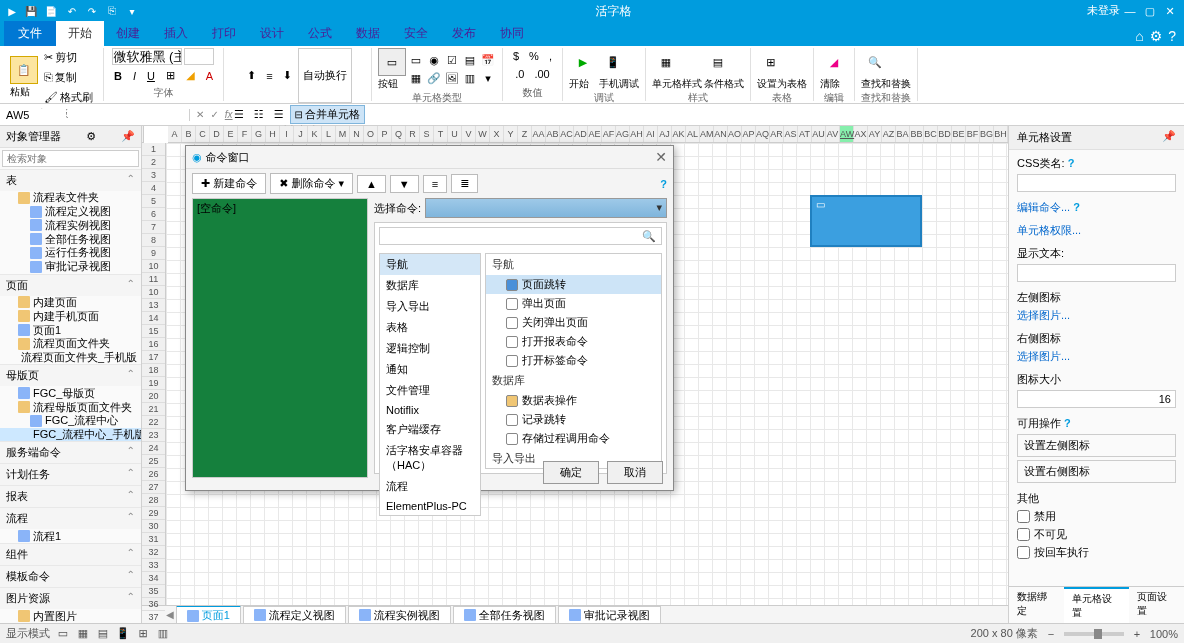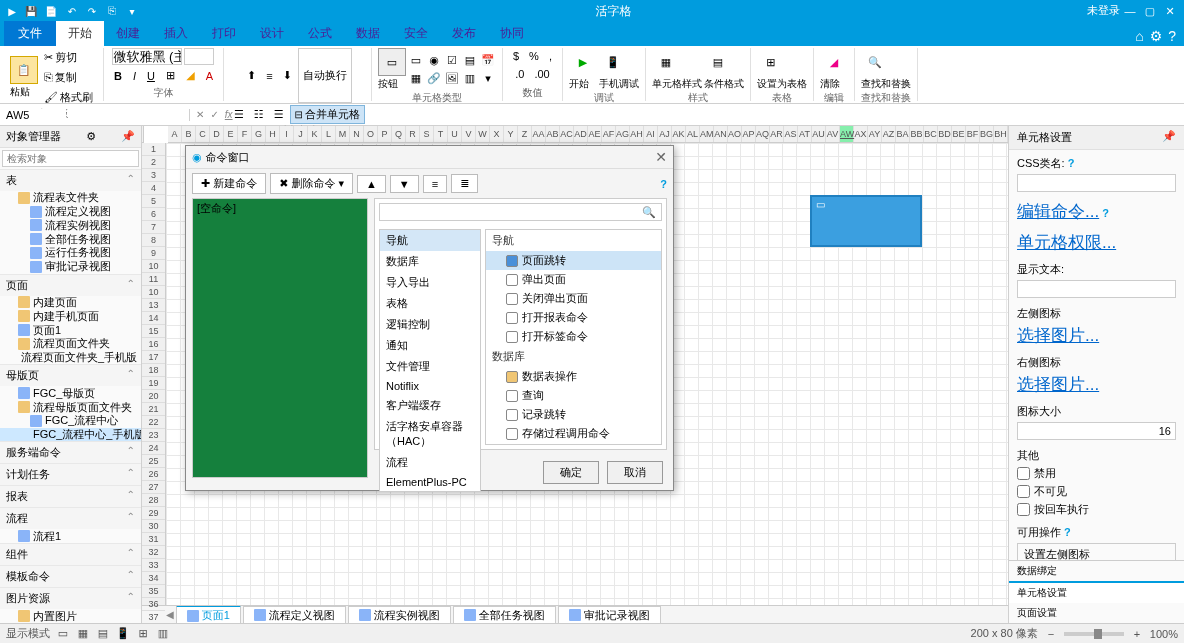--- a/index.html
+++ b/index.html
@@ -68,24 +68,24 @@
 .sheet-tab { padding: 1px 10px; border: 1px solid #ccc; border-bottom: none; background: #fff; font-size: 10px; cursor: pointer; display: flex; align-items: center; gap: 3px; }
 .sheet-tab.active { border-top: 2px solid #009cde; color: #009cde; }
 
 
 .right-panel { width: 176px; border-left: 1px solid #d0d0d0; background: #fafafa; display: flex; flex-direction: column; }
 .rp-header { padding: 4px 8px; font-size: 11px; display: flex; justify-content: space-between; background: #f0f0f0; border-bottom: 1px solid #e0e0e0; }
 .rp-body { padding: 6px 8px; overflow-y: auto; flex: 1; }
 .rp-field { margin-bottom: 8px; }
 .rp-field label { display: block; margin-bottom: 3px; font-size: 11px; }
 .rp-field input[type=text] { width: 100%; border: 1px solid #ccc; padding: 2px 4px; }
-.rp-link { color: #0066cc; text-decoration: underline; cursor: pointer; font-size: 17px; }
+.rp-link { color: #0066cc; cursor: pointer; font-size: 11px; }
 .help-ic { color: #009cde; font-weight: bold; cursor: pointer; }
 .rp-checkbox { display: flex; align-items: center; gap: 4px; margin: 3px 0; }
-.rp-tabs { display: flex; border-top: 1px solid #ccc; flex-direction: column; }
+.rp-tabs { display: flex; border-top: 1px solid #ccc; }
 .rp-tab { padding: 3px 8px; font-size: 10px; cursor: pointer; }
 .rp-tab.active { background: #fff; border-top: 2px solid #009cde; }
 
 
 .statusbar { height: 20px; background: #f0f0f0; border-top: 1px solid #ccc; display: flex; align-items: center; padding: 0 6px; gap: 6px; font-size: 10px; color: #555; }
 .statusbar .spacer { flex: 1; }
 .sb-icon { width: 14px; height: 14px; display: inline-flex; align-items: center; justify-content: center; cursor: pointer; }
 
 
 .dialog { position: absolute; left: 185px; top: 145px; width: 489px; height: 346px; background: #f4f4f4; border: 1px solid #888; box-shadow: 2px 2px 8px rgba(0,0,0,.3); z-index: 100; }
@@ -581,38 +581,38 @@
       </div>
     <div class="rp-body">
       <div class="rp-field"><label><span>CSS类名:</span> <span class="help-ic">?</span></label><input type="text" style=""></div>
       <div class="rp-field"><span class="rp-link">编辑命令...</span> <span class="help-ic">?</span></div>
       <div class="rp-field"><span class="rp-link">单元格权限...</span></div>
       <div class="rp-field"><label>显示文本:</label><input type="text" style=""></div>
       <div class="rp-field"><label>左侧图标</label><span class="rp-link">选择图片...</span></div>
       <div class="rp-field"><label>右侧图标</label><span class="rp-link">选择图片...</span></div>
       <div class="rp-field"><label>图标大小</label><input type="text" style="text-align: right;" value="16"></div>
       <div class="rp-field">
+          <label><span>可用操作</span> <span class="help-ic">?</span></label>
+        <div style="border:1px solid #ccc;padding:3px 6px;margin-top:3px;cursor:pointer;">设置左侧图标</div>
+        <div style="border:1px solid #ccc;padding:3px 6px;margin-top:3px;cursor:pointer;">设置右侧图标</div>
+      </div>
+      <div class="rp-field">
           <label>其他</label>
         <div class="rp-checkbox">
             <input type="checkbox" style="">
             <span>禁用</span>
           </div>
         <div class="rp-checkbox">
             <input type="checkbox" style="">
             <span>不可见</span>
           </div>
         <div class="rp-checkbox">
             <input type="checkbox" style="">
             <span>按回车执行</span>
           </div>
-      </div>
-      <div class="rp-field">
-          <label><span>可用操作</span> <span class="help-ic">?</span></label>
-        <div style="border:1px solid #ccc;padding:3px 6px;margin-top:3px;cursor:pointer;">设置左侧图标</div>
-        <div style="border:1px solid #ccc;padding:3px 6px;margin-top:3px;cursor:pointer;">设置右侧图标</div>
       </div>
     </div>
     <div class="rp-tabs">
       <div class="rp-tab">数据绑定</div>
       <div class="rp-tab active">单元格设置</div>
       <div class="rp-tab">页面设置</div>
     </div>
   </div>
 </div>
 
@@ -648,20 +648,24 @@
     <div class="dlg-btn">≡</div>
     <div class="dlg-btn">≣</div>
     <span style="flex:1;"></span>
     <span class="help-ic">?</span>
   </div>
   <div class="dlg-body">
     <div class="dlg-left">
       <div style="padding:2px 4px;">[空命令]</div>
     </div>
     <div class="dlg-right">
+      <div class="dlg-right-top">
+        <span>选择命令:</span>
+        <div class="dlg-dd"></div>
+      </div>
       <div class="dlg-right-body">
         <input class="dlg-search" placeholder="" style="">
         <span style="position:absolute;right:10px;top:7px;color:#888;">🔍</span>
         <div class="dlg-cats">
           <div class="dlg-cat hl">导航</div>
           <div class="dlg-cat">数据库</div>
           <div class="dlg-cat">导入导出</div>
           <div class="dlg-cat">表格</div>
           <div class="dlg-cat">逻辑控制</div>
           <div class="dlg-cat">通知</div>
@@ -694,24 +698,20 @@
               <span class="cmd-ic"></span>
               <span>打开标签命令</span>
             </div>
           <div class="cmd-grp">数据库</div>
           <div class="cmd-item">
               <span class="cmd-ic" style="background:#f0c674;"></span>
               <span>数据表操作</span>
             </div>
           <div class="cmd-item">
               <span class="cmd-ic"></span>
-              <span>查询</span>
-            </div>
-          <div class="cmd-item">
-              <span class="cmd-ic"></span>
               <span>记录跳转</span>
             </div>
           <div class="cmd-item">
               <span class="cmd-ic"></span>
               <span>存储过程调用命令</span>
             </div>
           <div class="cmd-grp">导入导出</div>
 
         </div>
       </div>

